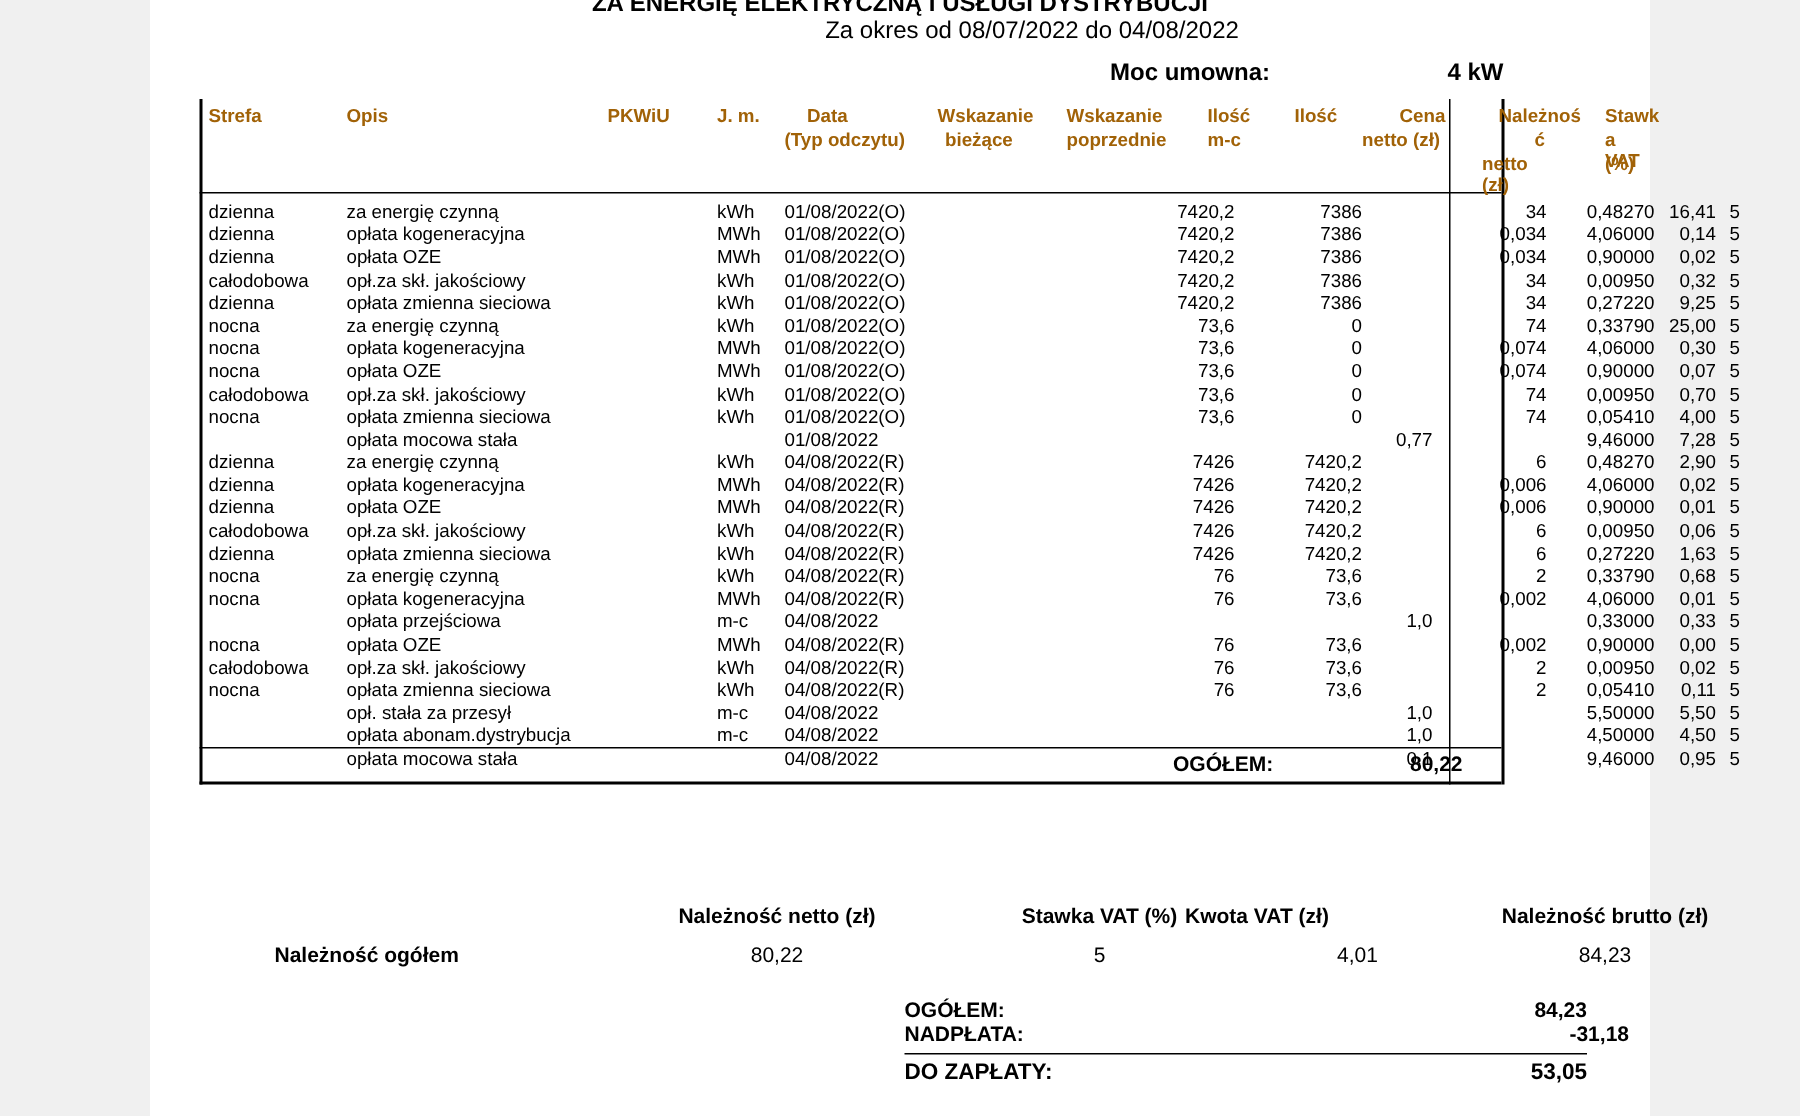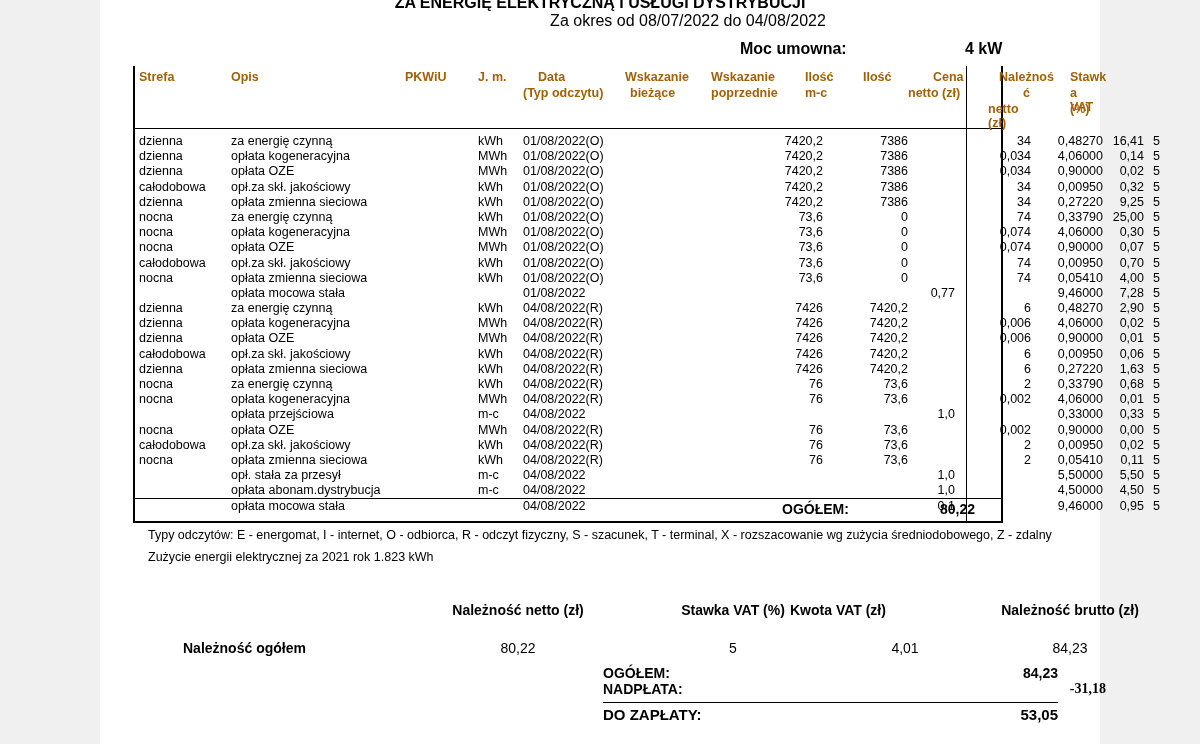--- a/index.html
+++ b/index.html
@@ -214,21 +214,20 @@
   .sum-head {
     position: absolute;
     top: 602px;
     font-size: 14px;
     font-weight: bold;
   }
   .sum-row {
     position: absolute;
     top: 628px;
     font-size: 14px;
-    margin-top: 12px;
   }
   .sum-row.bold { font-weight: bold; }
 
   .fin {
     position: absolute;
     font-size: 14px;
     font-weight: bold;
   }
   .fin-line {
     position: absolute;
@@ -632,36 +631,34 @@
             <span class="c-vat">5</span>
           </div>
         </div>
     </div>
 
     <div class="total-line"></div>
     <div class="ogolem-label">OGÓŁEM:</div>
     <div class="ogolem-value">80,22</div>
     <div class="table-bottom"></div>
 
-    <div class="legend">Typy odczytów: E - energomat, I - internet, O - odbiorca, R - odczyt fizyczny, S - szacunek, T - terminal, X - rozszacowanie wg zużycia średniodobowego, Z - zdalny</div>
-    <div class="consumption">Zużycie energii elektrycznej za 2021 rok 1.823 kWh</div>
 
     <div class="sum-head" style="left:303px; width:230px; text-align:center;">Należność netto (zł)</div>
     <div class="sum-head" style="left:528px; width:210px; text-align:center;">Stawka VAT (%)</div>
     <div class="sum-head" style="left:690px; width:230px; text-align:left;">Kwota VAT (zł)</div>
     <div class="sum-head" style="left:845px; width:250px; text-align:center;">Należność brutto (zł)</div>
 
     <div class="sum-row bold" style="left:83px;">Należność ogółem</div>
     <div class="sum-row" style="left:303px; width:230px; text-align:center;">80,22</div>
     <div class="sum-row" style="left:528px; width:210px; text-align:center;">5</div>
     <div class="sum-row" style="left:690px; width:230px; text-align:center;">4,01</div>
     <div class="sum-row" style="left:845px; width:250px; text-align:center;">84,23</div>
 
     <div class="fin" style="left:503px; top:665px;">OGÓŁEM:</div>
     <div class="fin" style="left:880px; top:665px; width:78px; text-align:right;">84,23</div>
     <div class="fin" style="left:503px; top:681px;">NADPŁATA:</div>
-    <div class="fin" style="left:928px; top:681px; width:78px; text-align:right;font-family:Liberation Serif, serif;">-31,18</div>
+    <div class="fin" style="left:908px; top:681px; width:78px; text-align:right;">-31,18</div>
     <div class="fin-line"></div>
     <div class="fin" style="left:503px; top:706px; font-size:15px;">DO ZAPŁATY:</div>
     <div class="fin" style="left:875px; top:706px; width:83px; text-align:right; font-size:15px;">53,05</div>
 
   </div>
 </div>
 
 </body></html>

